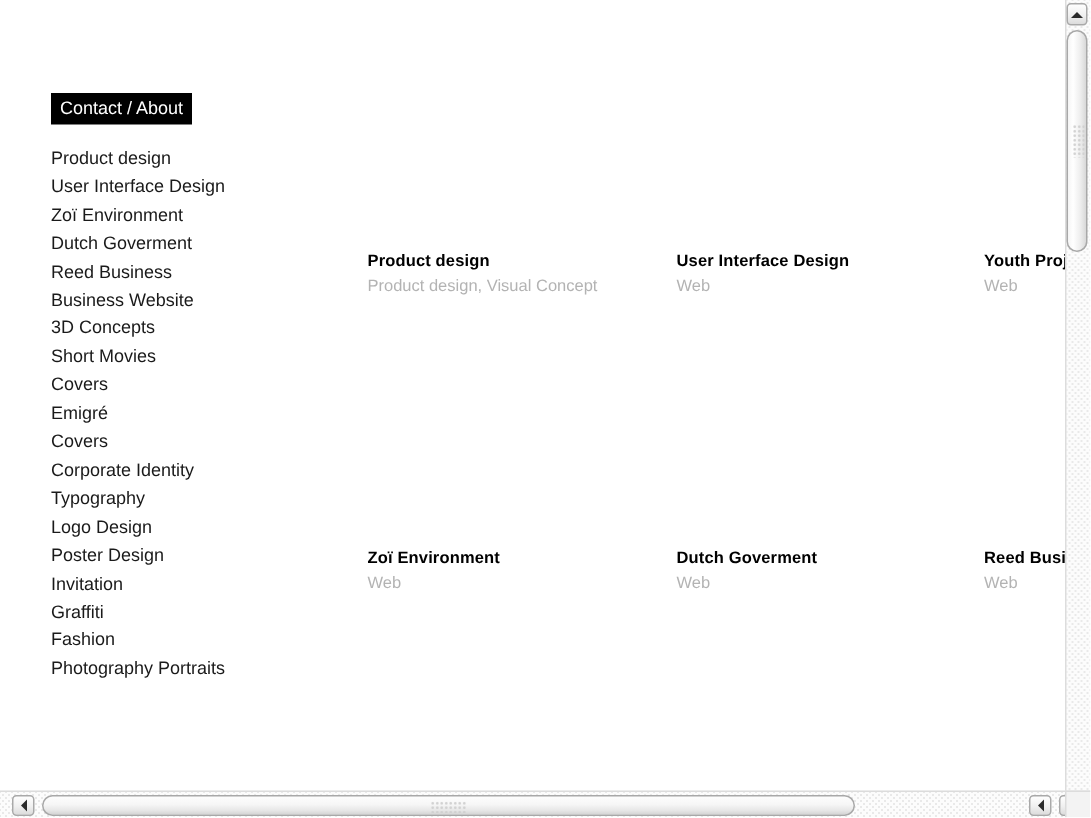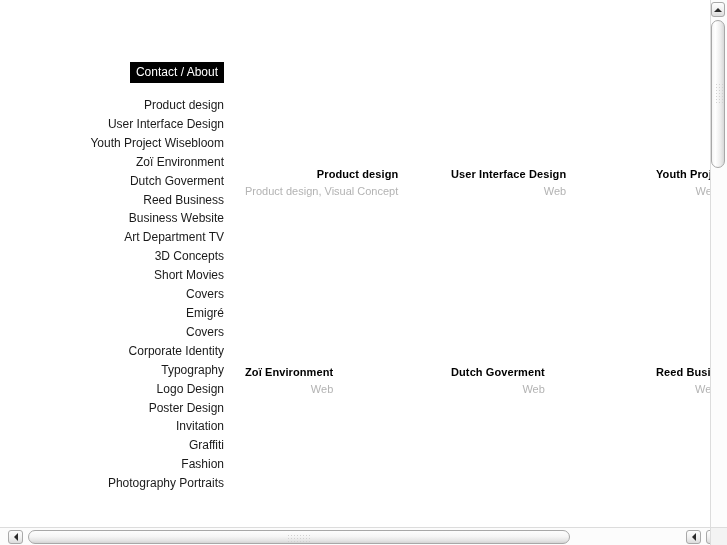--- a/index.html
+++ b/index.html
@@ -12,21 +12,20 @@
     font-family: "Liberation Sans", sans-serif;
     -webkit-font-smoothing: none;
   }
 
   #screen {
     position: relative;
     width: 727px;
     height: 545px;
     overflow: hidden;
     background: #ffffff;
-    text-align: right;
   }
 
   
   #page {
     position: absolute;
     left: 0;
     top: 0;
     width: 710px;
     height: 527px;
     background: #ffffff;
@@ -252,26 +251,24 @@
 
   <div id="page">
 
     <nav id="sidebar">
 
       <div class="nav-current">Contact / About</div>
 
       <ul class="nav-list">
         <li>Product design</li>
         <li>User Interface Design</li>
-        <li>Youth Project Wisebloom</li>
         <li>Zoï Environment</li>
         <li>Dutch Goverment</li>
         <li>Reed Business</li>
         <li>Business Website</li>
-        <li>Art Department TV</li>
         <li>3D Concepts</li>
         <li>Short Movies</li>
         <li>Covers</li>
         <li>Emigré</li>
         <li>Covers</li>
         <li>Corporate Identity</li>
         <li>Typography</li>
         <li>Logo Design</li>
         <li>Poster Design</li>
         <li>Invitation</li>

